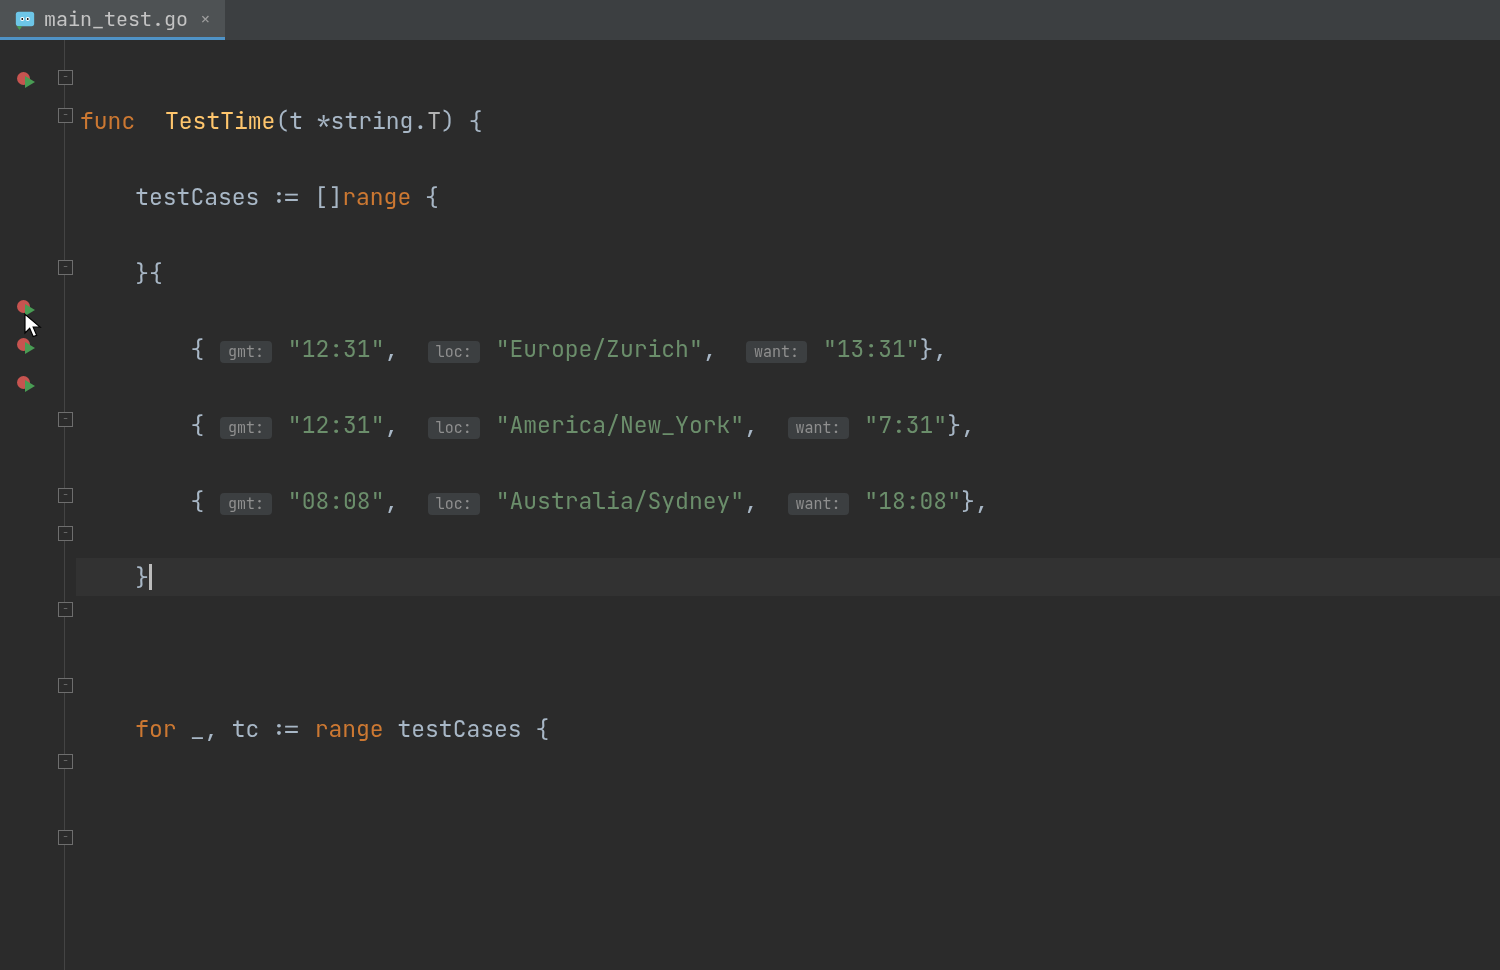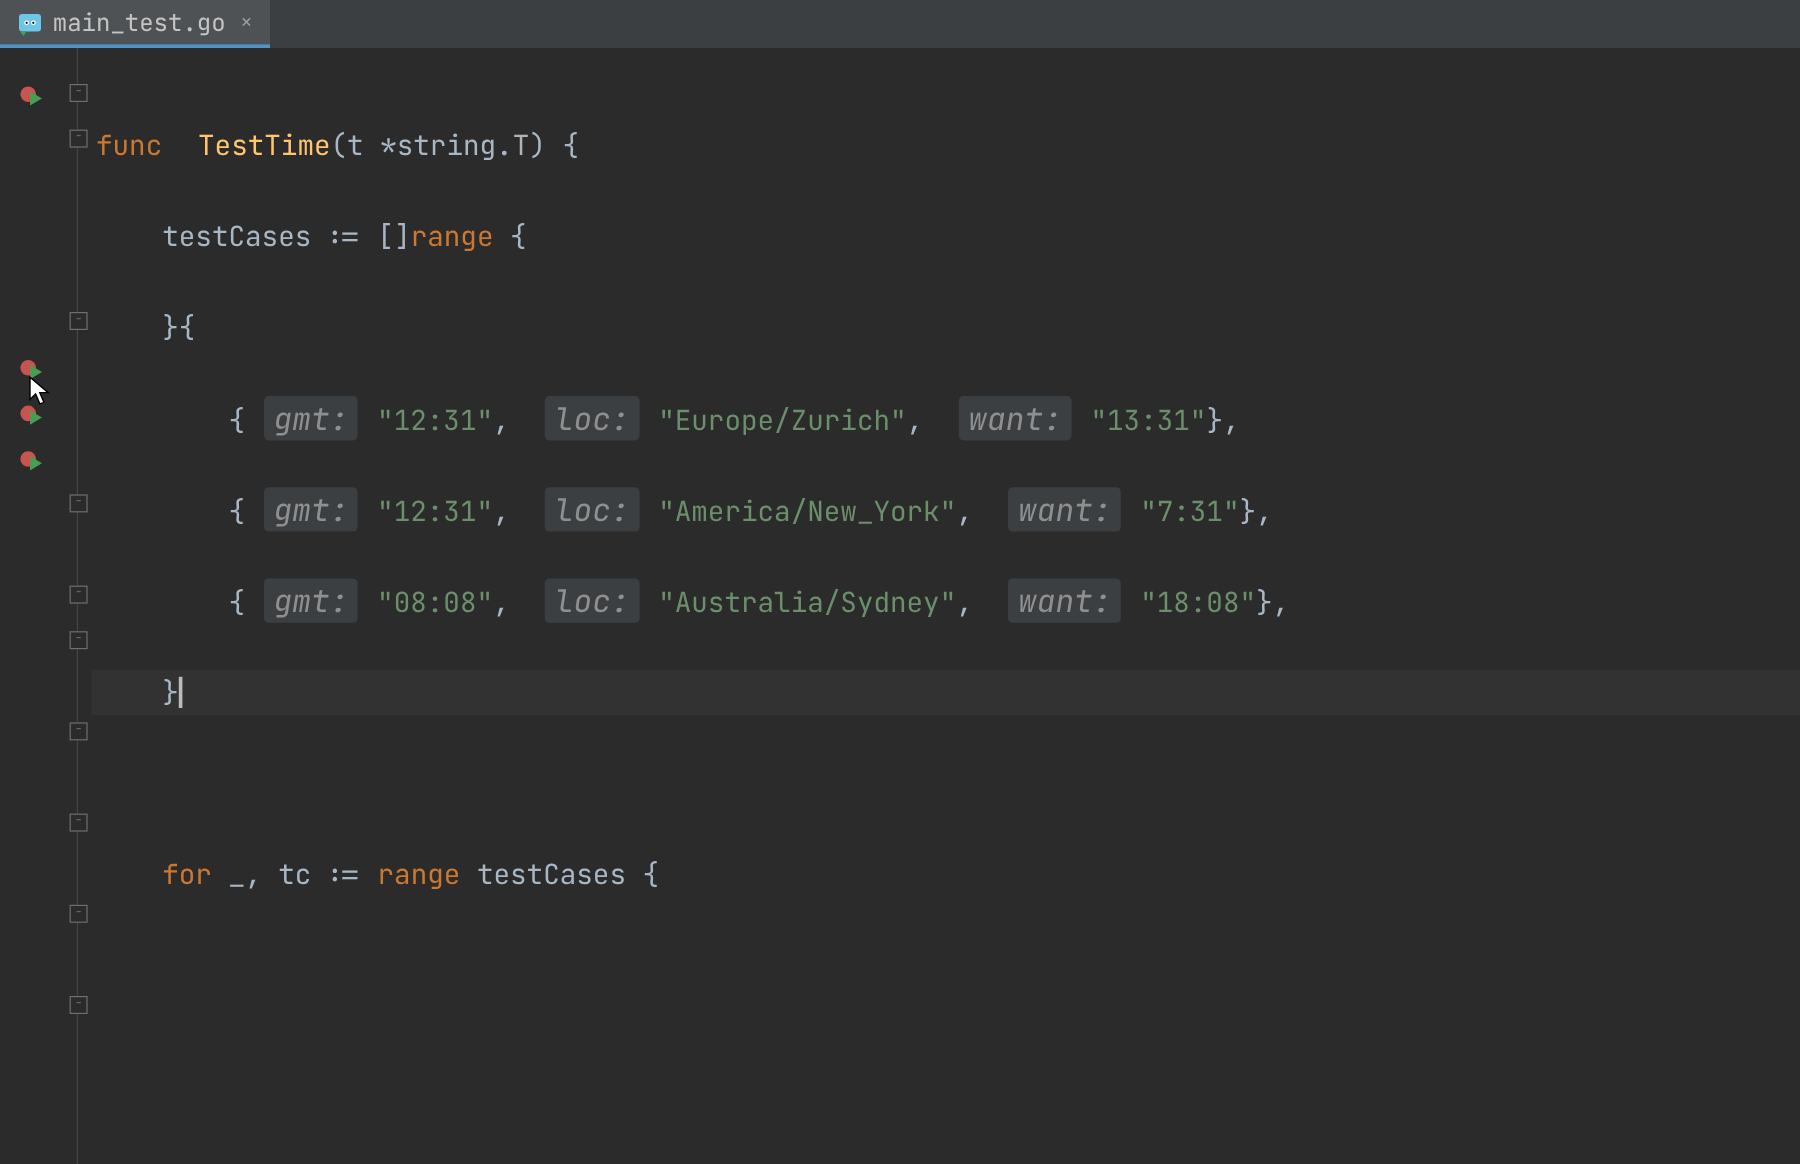--- a/index.html
+++ b/index.html
@@ -122,23 +122,22 @@
   }
   .kw{color:var(--kw);margin-top:46px;}
   .str{color:var(--str);}
   .fn{color:var(--func-yellow);margin-left:16px;}
   .t{color:#b3b3b3;}
   .hint{
     background:var(--hint-bg);
     color:var(--hint-fg);
     border-radius:4px;
     padding:1px 8px;
-    font-size:26px;
+    font-size:15px;
     margin:0 2px;
-    font-style:italic;
   }
   .cursor-block{
     display:inline-block;
     width:3px;
     height:26px;
     background:#bbbbbb;
     vertical-align:middle;
     margin-bottom:4px;
   }
   

